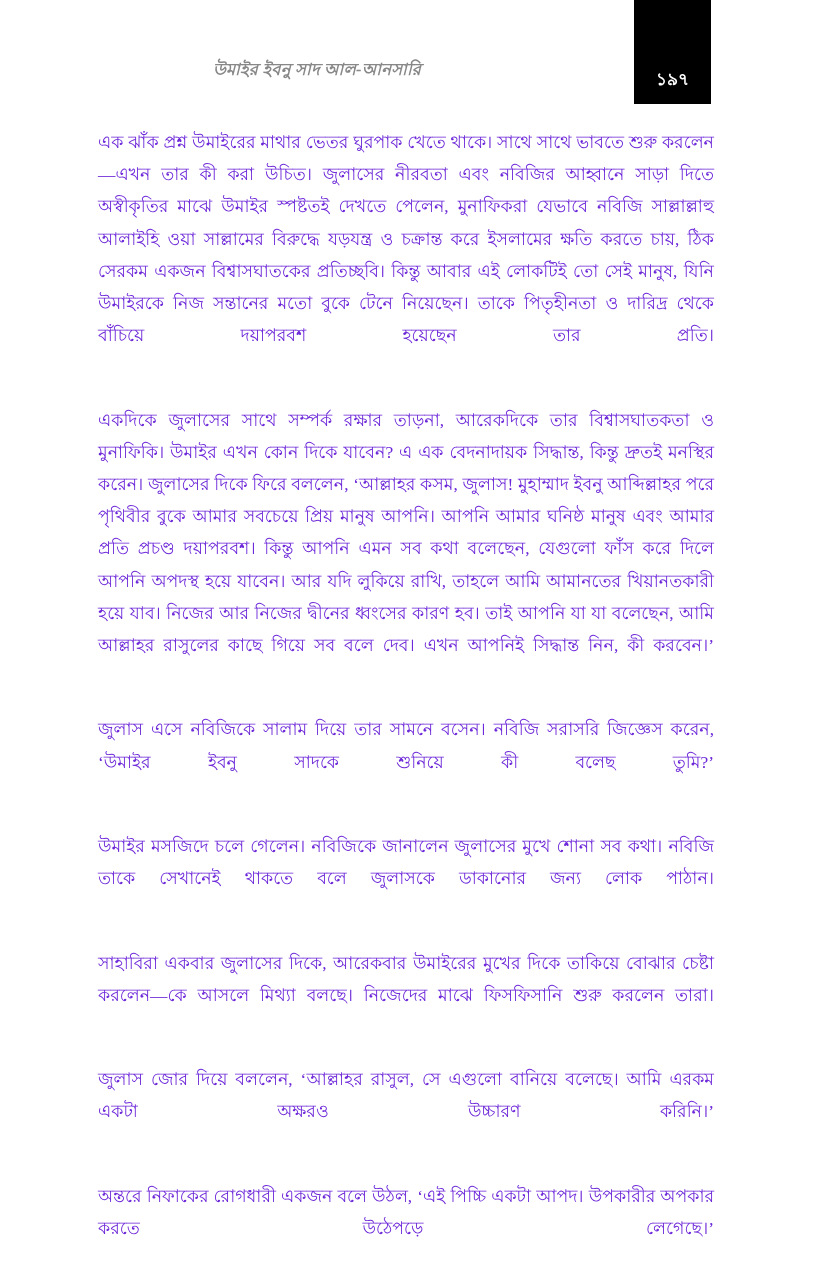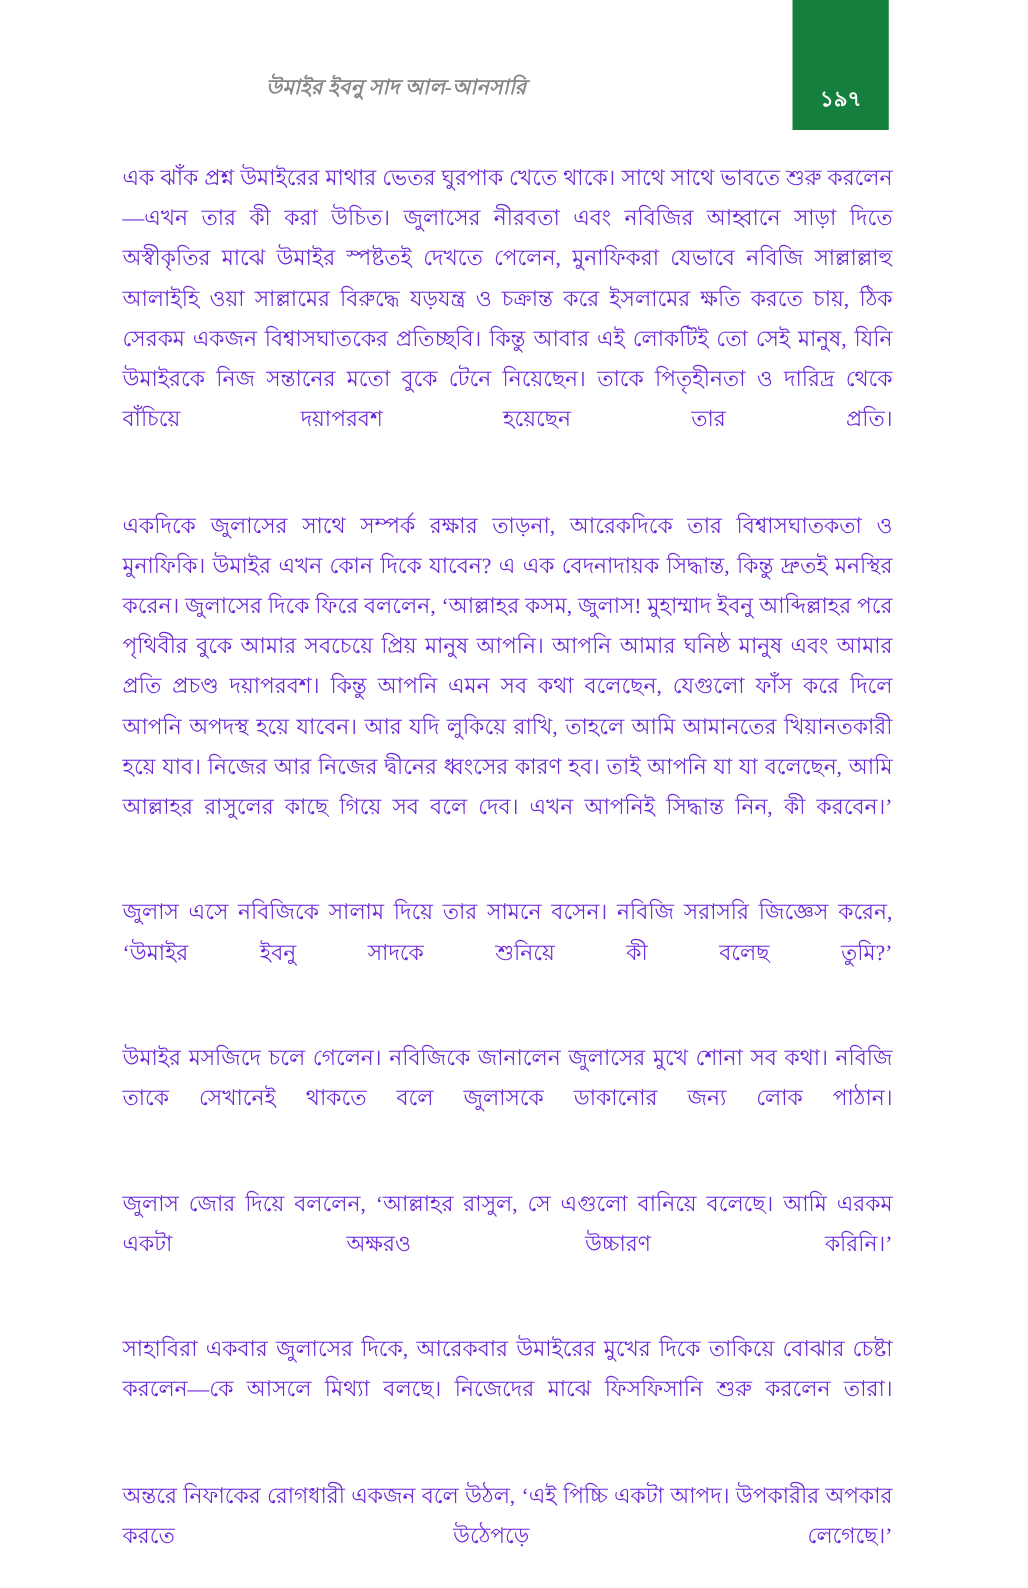--- a/index.html
+++ b/index.html
@@ -42,21 +42,21 @@
     line-height: 1.2;
     white-space: nowrap;
   }
 
   .page-number-block {
     position: absolute;
     left: 634px;
     top: 0;
     width: 77px;
     height: 104px;
-    background: #15803d;
+    background: #000000;
   }
 
   .page-number {
     position: absolute;
     left: 0;
     right: 0;
     bottom: 16px;
     text-align: center;
     color: #ffffff;
     font-size: 17px;
@@ -105,19 +105,19 @@
     <div class="page-number-block">
       <div class="page-number">১৯৭</div>
     </div>
   </div>
 
   <div class="body-column">
     <p class="body-paragraph">এক ঝাঁক প্রশ্ন উমাইরের মাথার ভেতর ঘুরপাক খেতে থাকে। সাথে সাথে ভাবতে শুরু করলেন—এখন তার কী করা উচিত। জুলাসের নীরবতা এবং নবিজির আহ্বানে সাড়া দিতে অস্বীকৃতির মাঝে উমাইর স্পষ্টতই দেখতে পেলেন, মুনাফিকরা যেভাবে নবিজি সাল্লাল্লাহু আলাইহি ওয়া সাল্লামের বিরুদ্ধে যড়যন্ত্র ও চক্রান্ত করে ইসলামের ক্ষতি করতে চায়, ঠিক সেরকম একজন বিশ্বাসঘাতকের প্রতিচ্ছবি। কিন্তু আবার এই লোকটিই তো সেই মানুষ, যিনি উমাইরকে নিজ সন্তানের মতো বুকে টেনে নিয়েছেন। তাকে পিতৃহীনতা ও দারিদ্র থেকে বাঁচিয়ে দয়াপরবশ হয়েছেন তার প্রতি।</p>
     <p class="body-paragraph">একদিকে জুলাসের সাথে সম্পর্ক রক্ষার তাড়না, আরেকদিকে তার বিশ্বাসঘাতকতা ও মুনাফিকি। উমাইর এখন কোন দিকে যাবেন? এ এক বেদনাদায়ক সিদ্ধান্ত, কিন্তু দ্রুতই মনস্থির করেন। জুলাসের দিকে ফিরে বললেন, ‘আল্লাহর কসম, জুলাস! মুহাম্মাদ ইবনু আব্দিল্লাহর পরে পৃথিবীর বুকে আমার সবচেয়ে প্রিয় মানুষ আপনি। আপনি আমার ঘনিষ্ঠ মানুষ এবং আমার প্রতি প্রচণ্ড দয়াপরবশ। কিন্তু আপনি এমন সব কথা বলেছেন, যেগুলো ফাঁস করে দিলে আপনি অপদস্থ হয়ে যাবেন। আর যদি লুকিয়ে রাখি, তাহলে আমি আমানতের খিয়ানতকারী হয়ে যাব। নিজের আর নিজের দ্বীনের ধ্বংসের কারণ হব। তাই আপনি যা যা বলেছেন, আমি আল্লাহর রাসুলের কাছে গিয়ে সব বলে দেব। এখন আপনিই সিদ্ধান্ত নিন, কী করবেন।’</p>
     <p class="body-paragraph">জুলাস এসে নবিজিকে সালাম দিয়ে তার সামনে বসেন। নবিজি সরাসরি জিজ্ঞেস করেন, ‘উমাইর ইবনু সাদকে শুনিয়ে কী বলেছ তুমি?’</p>
     <p class="body-paragraph">উমাইর মসজিদে চলে গেলেন। নবিজিকে জানালেন জুলাসের মুখে শোনা সব কথা। নবিজি তাকে সেখানেই থাকতে বলে জুলাসকে ডাকানোর জন্য লোক পাঠান।</p>
+    <p class="body-paragraph">সাহাবিরা একবার জুলাসের দিকে, আরেকবার উমাইরের মুখের দিকে তাকিয়ে বোঝার চেষ্টা করলেন—কে আসলে মিথ্যা বলছে। নিজেদের মাঝে ফিসফিসানি শুরু করলেন তারা।</p>
     <p class="body-paragraph">জুলাস জোর দিয়ে বললেন, ‘আল্লাহর রাসুল, সে এগুলো বানিয়ে বলেছে। আমি এরকম একটা অক্ষরও উচ্চারণ করিনি।’</p>
-    <p class="body-paragraph">সাহাবিরা একবার জুলাসের দিকে, আরেকবার উমাইরের মুখের দিকে তাকিয়ে বোঝার চেষ্টা করলেন—কে আসলে মিথ্যা বলছে। নিজেদের মাঝে ফিসফিসানি শুরু করলেন তারা।</p>
     <p class="body-paragraph">অন্তরে নিফাকের রোগধারী একজন বলে উঠল, ‘এই পিচ্চি একটা আপদ। উপকারীর অপকার করতে উঠেপড়ে লেগেছে।’</p>
 
   </div>
 
 </div>
 
 </body></html>

